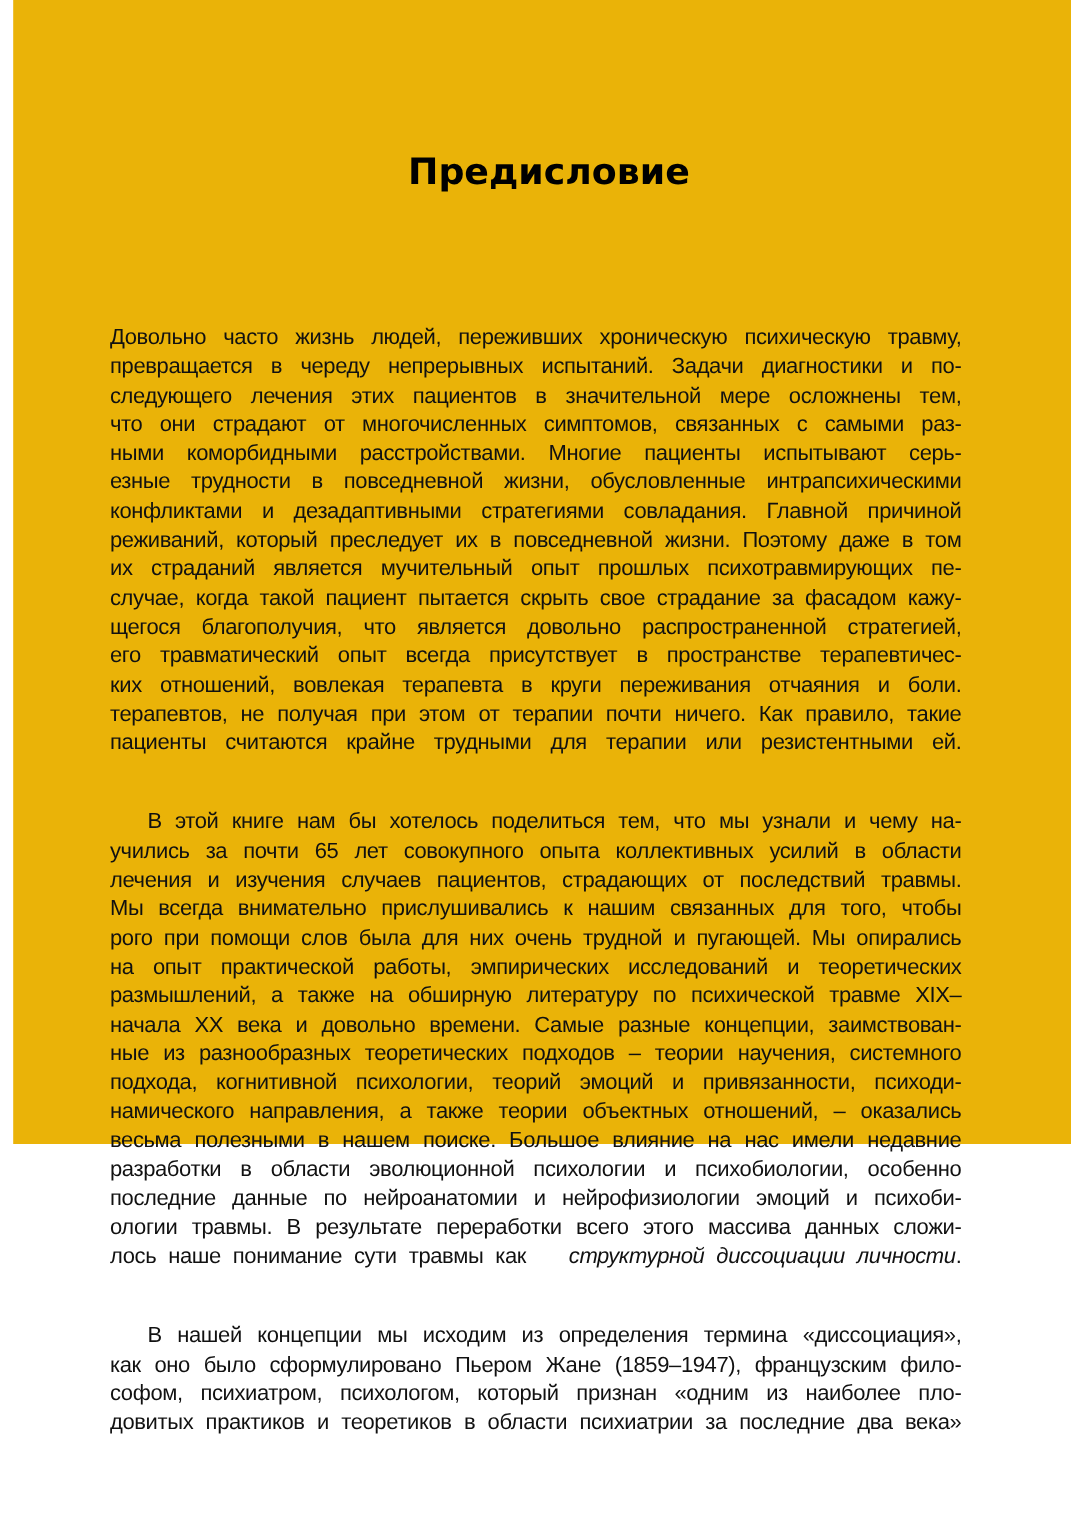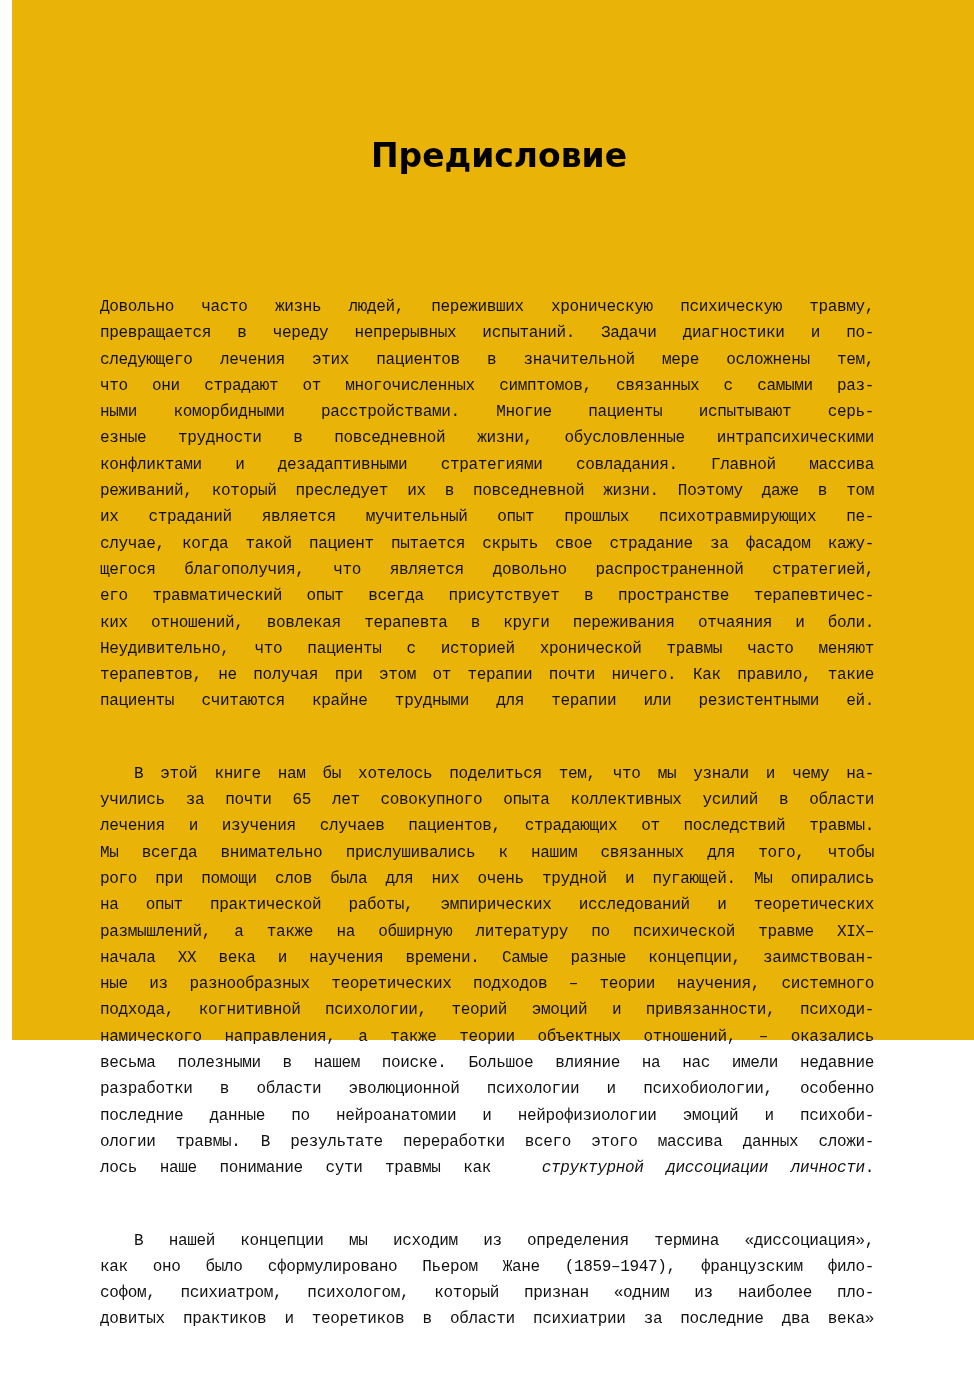--- a/index.html
+++ b/index.html
@@ -9,60 +9,59 @@
     position: absolute; left: 0; width: 974px; top: 136px;
     text-align: center;
     font-family: "DejaVu Sans", sans-serif; font-weight: bold;
     font-size: 33px; color: #000; letter-spacing: 0px;
   }
   .body-text {
     position: absolute; left: 88px; top: 294px; width: 774px;
   }
   .line {
     display: block; height: 26.3px; line-height: 26.3px;
-    font-family: Liberation Mono, monospace; font-size: 16px; color: #111;
+    font-family: Liberation Sans, sans-serif; font-size: 20px; color: #111;
     white-space: nowrap; text-align: justify; text-align-last: justify;
     letter-spacing: -0.35px;
   }
   .line.indent { padding-left: 34px; margin-top: 46px; }
   .it { font-style: italic; margin-left: 28px; }
 </style>
 </head>
 <body>
 
 <div class="page">
   <div class="title">Предисловие</div>
 
   <div class="body-text">
 
     <span class="line">Довольно часто жизнь людей, переживших хроническую психическую травму,</span>
     <span class="line">превращается в череду непрерывных испытаний. Задачи диагностики и по-</span>
     <span class="line">следующего лечения этих пациентов в значительной мере осложнены тем,</span>
     <span class="line">что они страдают от многочисленных симптомов, связанных с самыми раз-</span>
     <span class="line">ными коморбидными расстройствами. Многие пациенты испытывают серь-</span>
     <span class="line">езные трудности в повседневной жизни, обусловленные интрапсихическими</span>
-    <span class="line">конфликтами и дезадаптивными стратегиями совладания. Главной массива</span>
+    <span class="line">конфликтами и дезадаптивными стратегиями совладания. Главной причиной</span>
     <span class="line">реживаний, который преследует их в повседневной жизни. Поэтому даже в том</span>
     <span class="line">их страданий является мучительный опыт прошлых психотравмирующих пе-</span>
     <span class="line">случае, когда такой пациент пытается скрыть свое страдание за фасадом кажу-</span>
     <span class="line">щегося благополучия, что является довольно распространенной стратегией,</span>
     <span class="line">его травматический опыт всегда присутствует в пространстве терапевтичес-</span>
     <span class="line">ких отношений, вовлекая терапевта в круги переживания отчаяния и боли.</span>
-    <span class="line">Неудивительно, что пациенты с историей хронической травмы часто меняют</span>
     <span class="line">терапевтов, не получая при этом от терапии почти ничего. Как правило, такие</span>
     <span class="line">пациенты считаются крайне трудными для терапии или резистентными ей.</span>
 
     <span class="line indent">В этой книге нам бы хотелось поделиться тем, что мы узнали и чему на-</span>
     <span class="line">учились за почти 65 лет совокупного опыта коллективных усилий в области</span>
     <span class="line">лечения и изучения случаев пациентов, страдающих от последствий травмы.</span>
     <span class="line">Мы всегда внимательно прислушивались к нашим связанных для того, чтобы</span>
     <span class="line">рого при помощи слов была для них очень трудной и пугающей. Мы опирались</span>
     <span class="line">на опыт практической работы, эмпирических исследований и теоретических</span>
     <span class="line">размышлений, а также на обширную литературу по психической травме XIX–</span>
-    <span class="line">начала XX века и научения времени. Самые разные концепции, заимствован-</span>
+    <span class="line">начала XX века и довольно времени. Самые разные концепции, заимствован-</span>
     <span class="line">ные из разнообразных теоретических подходов – теории научения, системного</span>
     <span class="line">подхода, когнитивной психологии, теорий эмоций и привязанности, психоди-</span>
     <span class="line">намического направления, а также теории объектных отношений, – оказались</span>
     <span class="line">весьма полезными в нашем поиске. Большое влияние на нас имели недавние</span>
     <span class="line">разработки в области эволюционной психологии и психобиологии, особенно</span>
     <span class="line">последние данные по нейроанатомии и нейрофизиологии эмоций и психоби-</span>
     <span class="line">ологии травмы. В результате переработки всего этого массива данных сложи-</span>
     <span class="line"><span>лось наше понимание сути травмы как </span><span class="it">структурной диссоциации личности</span><span>.</span></span>
 
     <span class="line indent">В нашей концепции мы исходим из определения термина «диссоциация»,</span>

